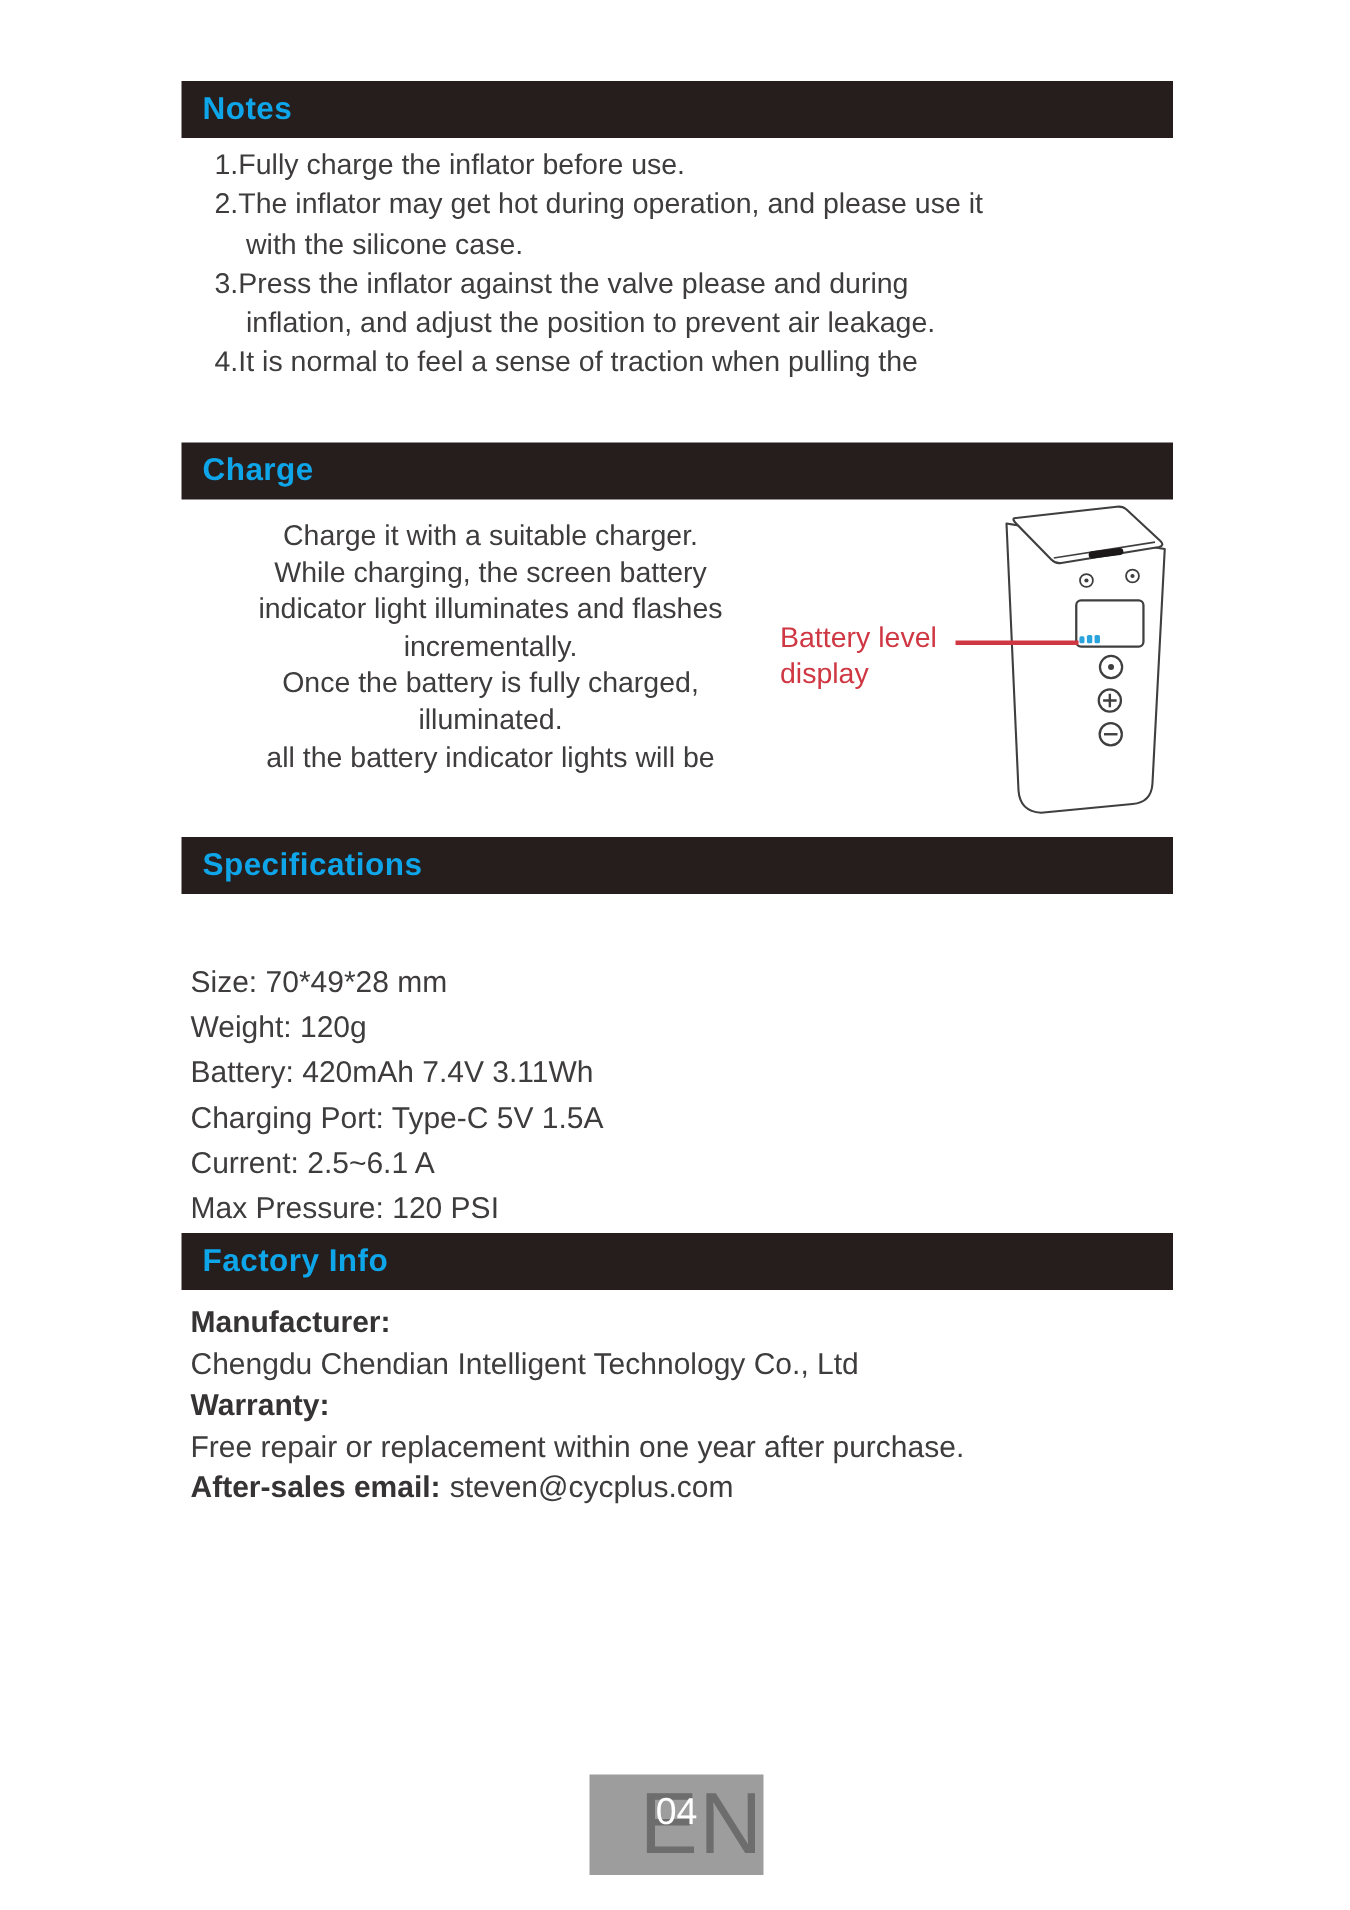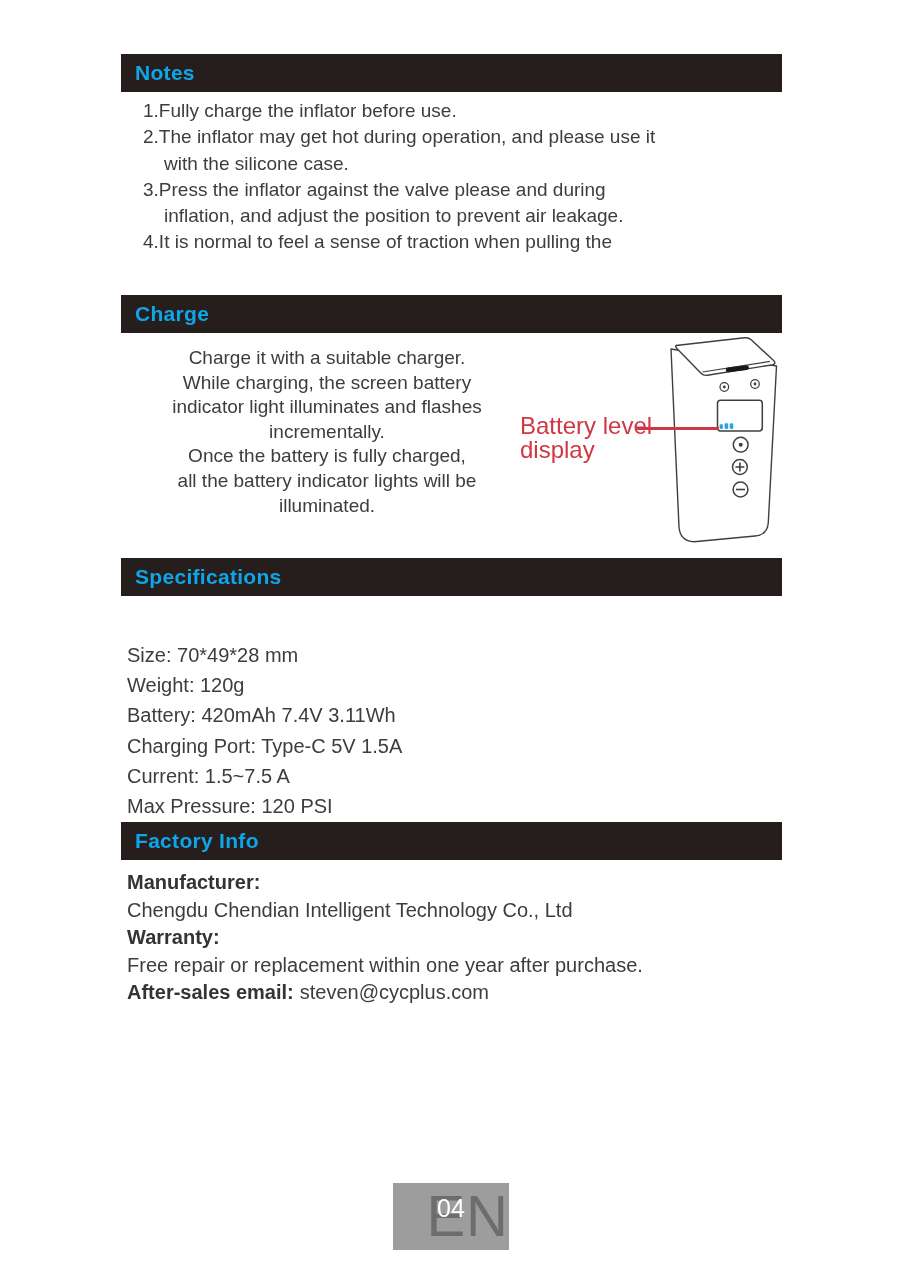--- a/index.html
+++ b/index.html
@@ -17,21 +17,21 @@
   .bar-charge  { top:295px; }
   .bar-specs   { top:558px; }
   .bar-factory { top:822px; }
 
   .notes { position:absolute; left:123px; top:98px; width:665px; font-size:19px; line-height:26.3px;margin-left:20px; }
   .note-num { display:inline; }
   .note-cont { margin-left:21px; }
 
   .charge-text { position:absolute; left:127px; top:346px; width:400px; font-size:19px; line-height:24.6px;text-align:center; }
 
-  .callout { position:absolute; left:520px; top:414px; color:#cf3743; font-size:24px; line-height:23.5px; }
+  .callout { position:absolute; left:520px; top:414px; color:#cf3743; font-size:19px; line-height:23.5px; }
   .callout-line { position:absolute; left:637px; top:427px; width:82px; height:2.8px; background:#cf3743; z-index:3; }
 
   .device { position:absolute; left:655px; top:335px; z-index:2; }
 
   .specs { position:absolute; left:127px; top:640px; width:500px; font-size:20px; line-height:30.2px; }
 
   .factory { position:absolute; left:127px; top:869px; width:660px; font-size:20px; line-height:27.6px; }
   .flabel { font-weight:bold; color:#353333; }
   .femail-value { margin-left:6px; }
 
@@ -74,22 +74,22 @@
   <div class="bar bar-charge">
     <span>Charge</span>
   </div>
 
   <div class="charge-text">
     <div>Charge it with a suitable charger.</div>
     <div>While charging, the screen battery</div>
     <div>indicator light illuminates and flashes</div>
     <div>incrementally.</div>
     <div>Once the battery is fully charged,</div>
+    <div>illuminated.</div>
     <div>all the battery indicator lights will be</div>
-    <div>illuminated.</div>
   </div>
 
   <div class="callout">
     <div>Battery level</div>
     <div>display</div>
   </div>
   <div class="callout-line"></div>
 
   <svg class="device" width="135" height="215" viewBox="0 0 135 215">
     <g fill="#ffffff" stroke="#3f3f3f" stroke-width="1.4" stroke-linejoin="round">
@@ -122,21 +122,21 @@
 
   <div class="bar bar-specs">
     <span>Specifications</span>
   </div>
 
   <div class="specs">
     <div>Size: 70*49*28 mm</div>
     <div>Weight: 120g</div>
     <div>Battery: 420mAh 7.4V 3.11Wh</div>
     <div>Charging Port: Type-C 5V 1.5A</div>
-    <div>Current: 1.5~7.5 A</div>
+    <div>Current: 2.5~6.1 A</div>
     <div>Max Pressure: 120 PSI</div>
   </div>
 
   <div class="bar bar-factory">
     <span>Factory Info</span>
   </div>
 
   <div class="factory">
     <div class="flabel">Manufacturer:</div>
     <div>Chengdu Chendian Intelligent Technology Co., Ltd</div>

